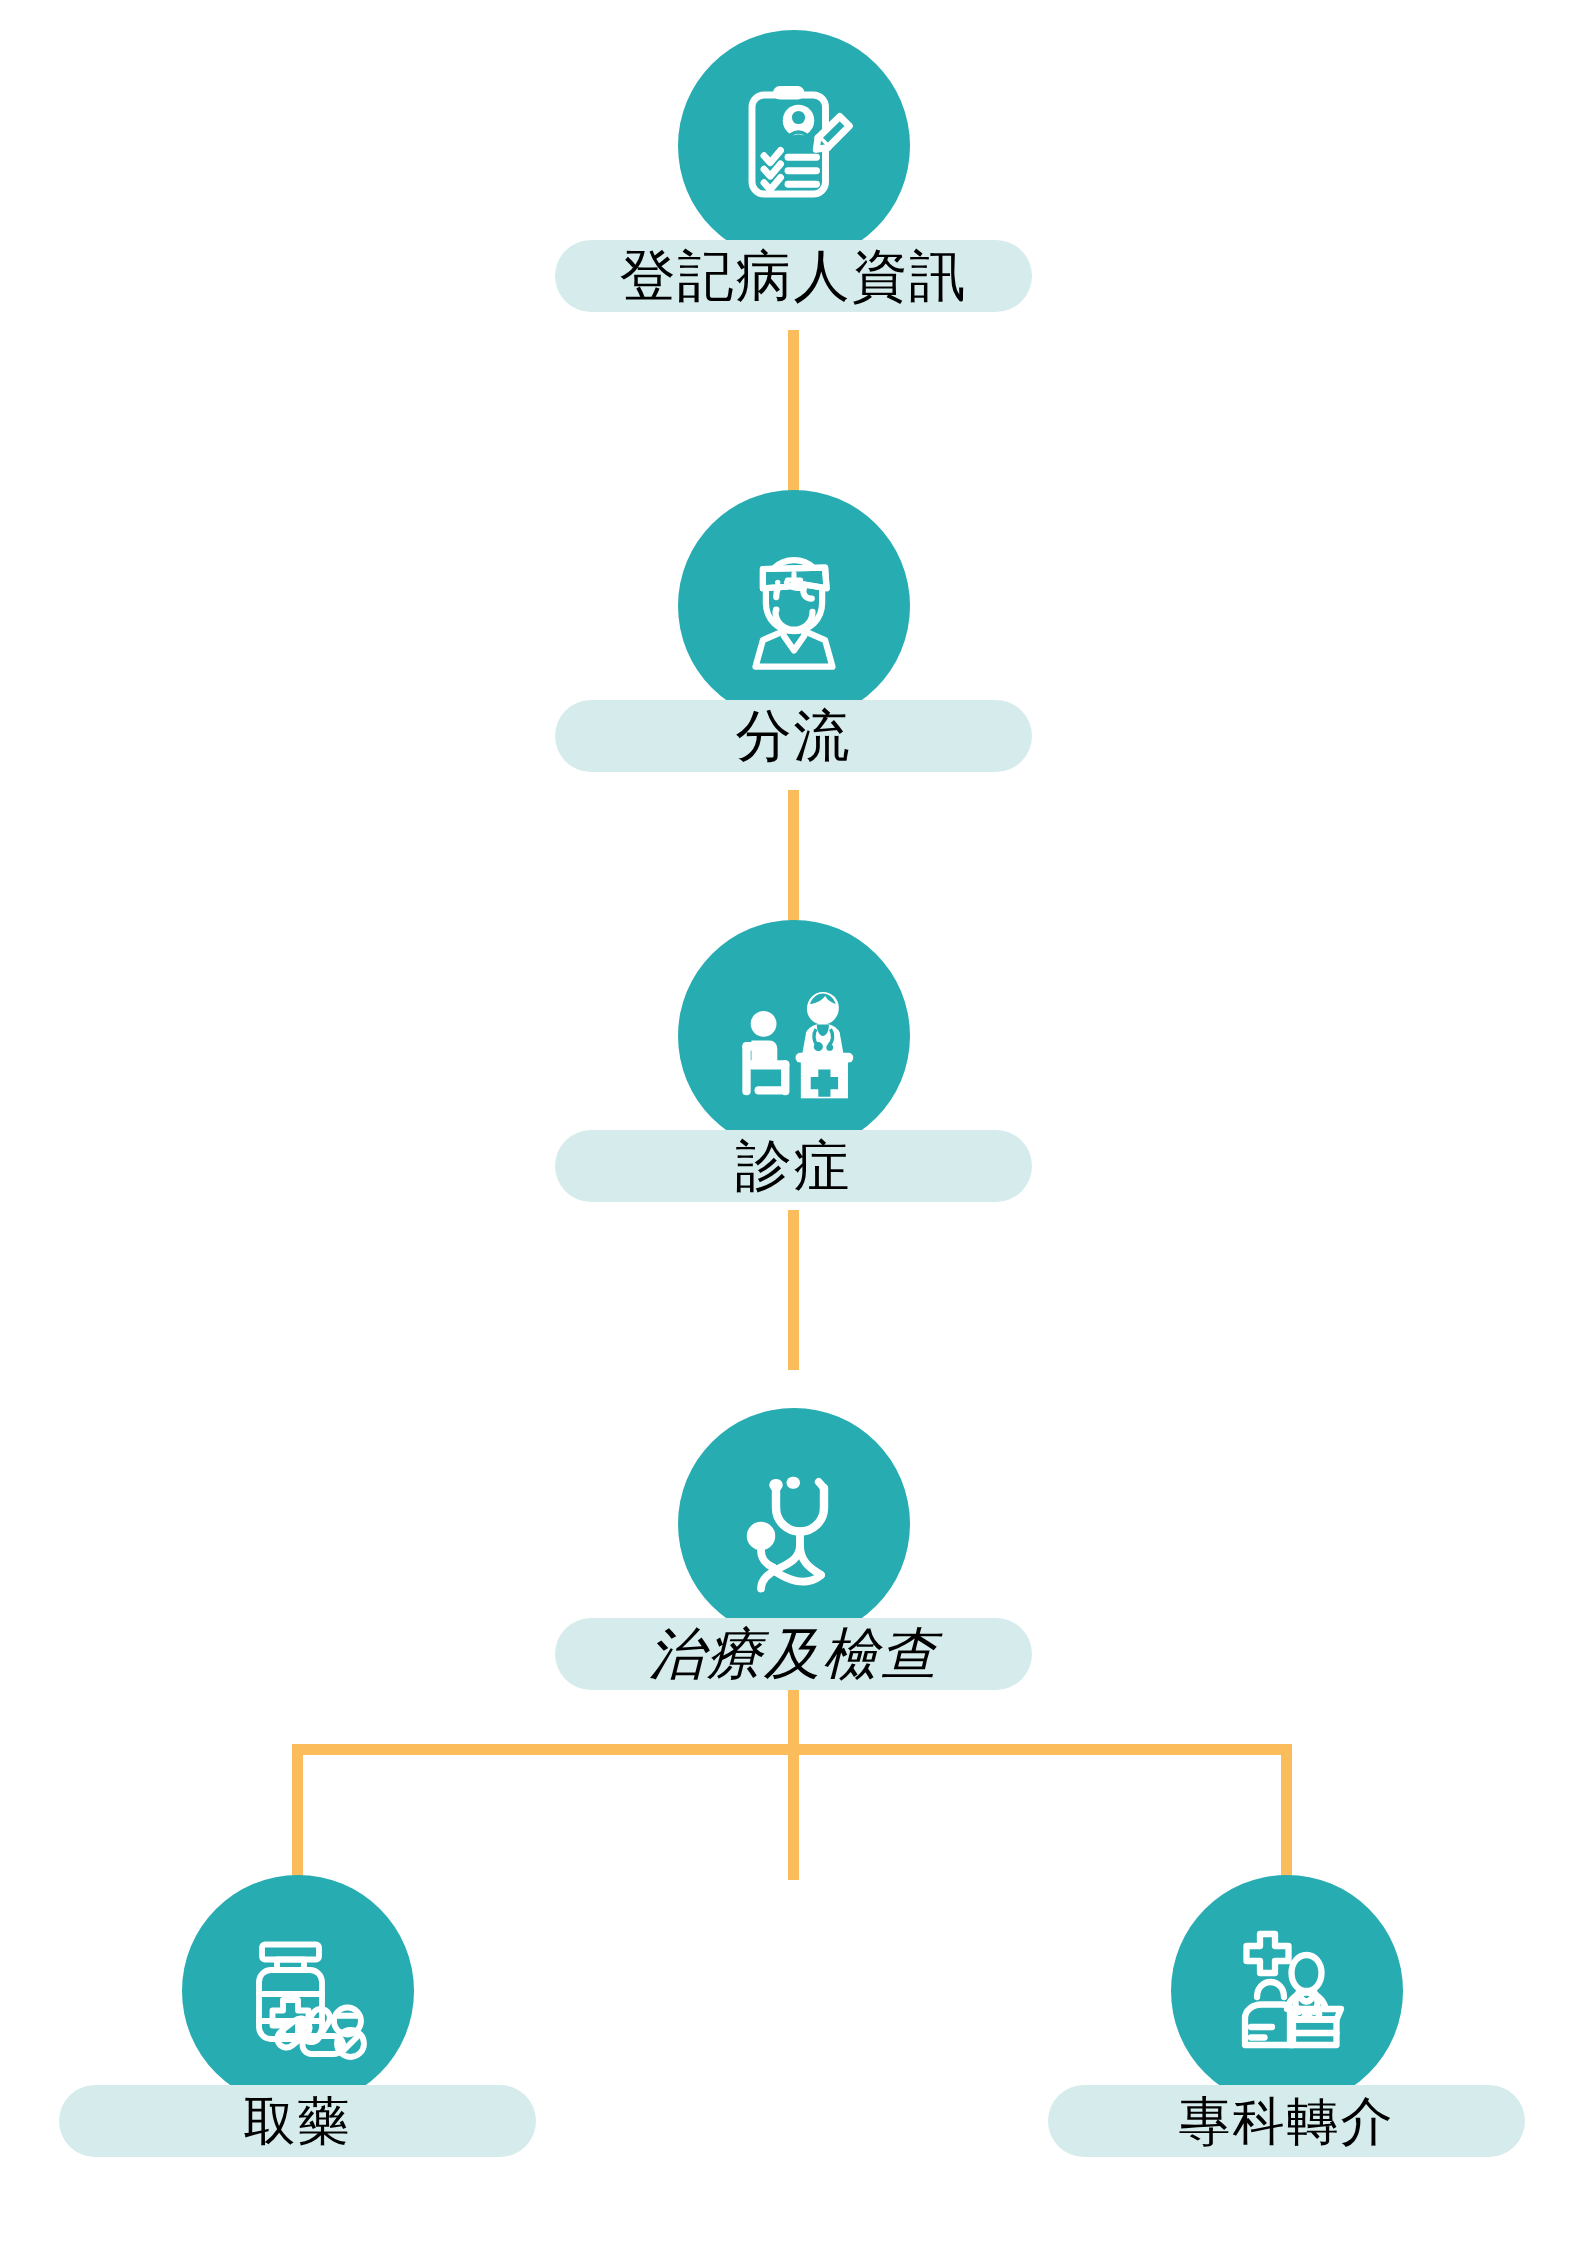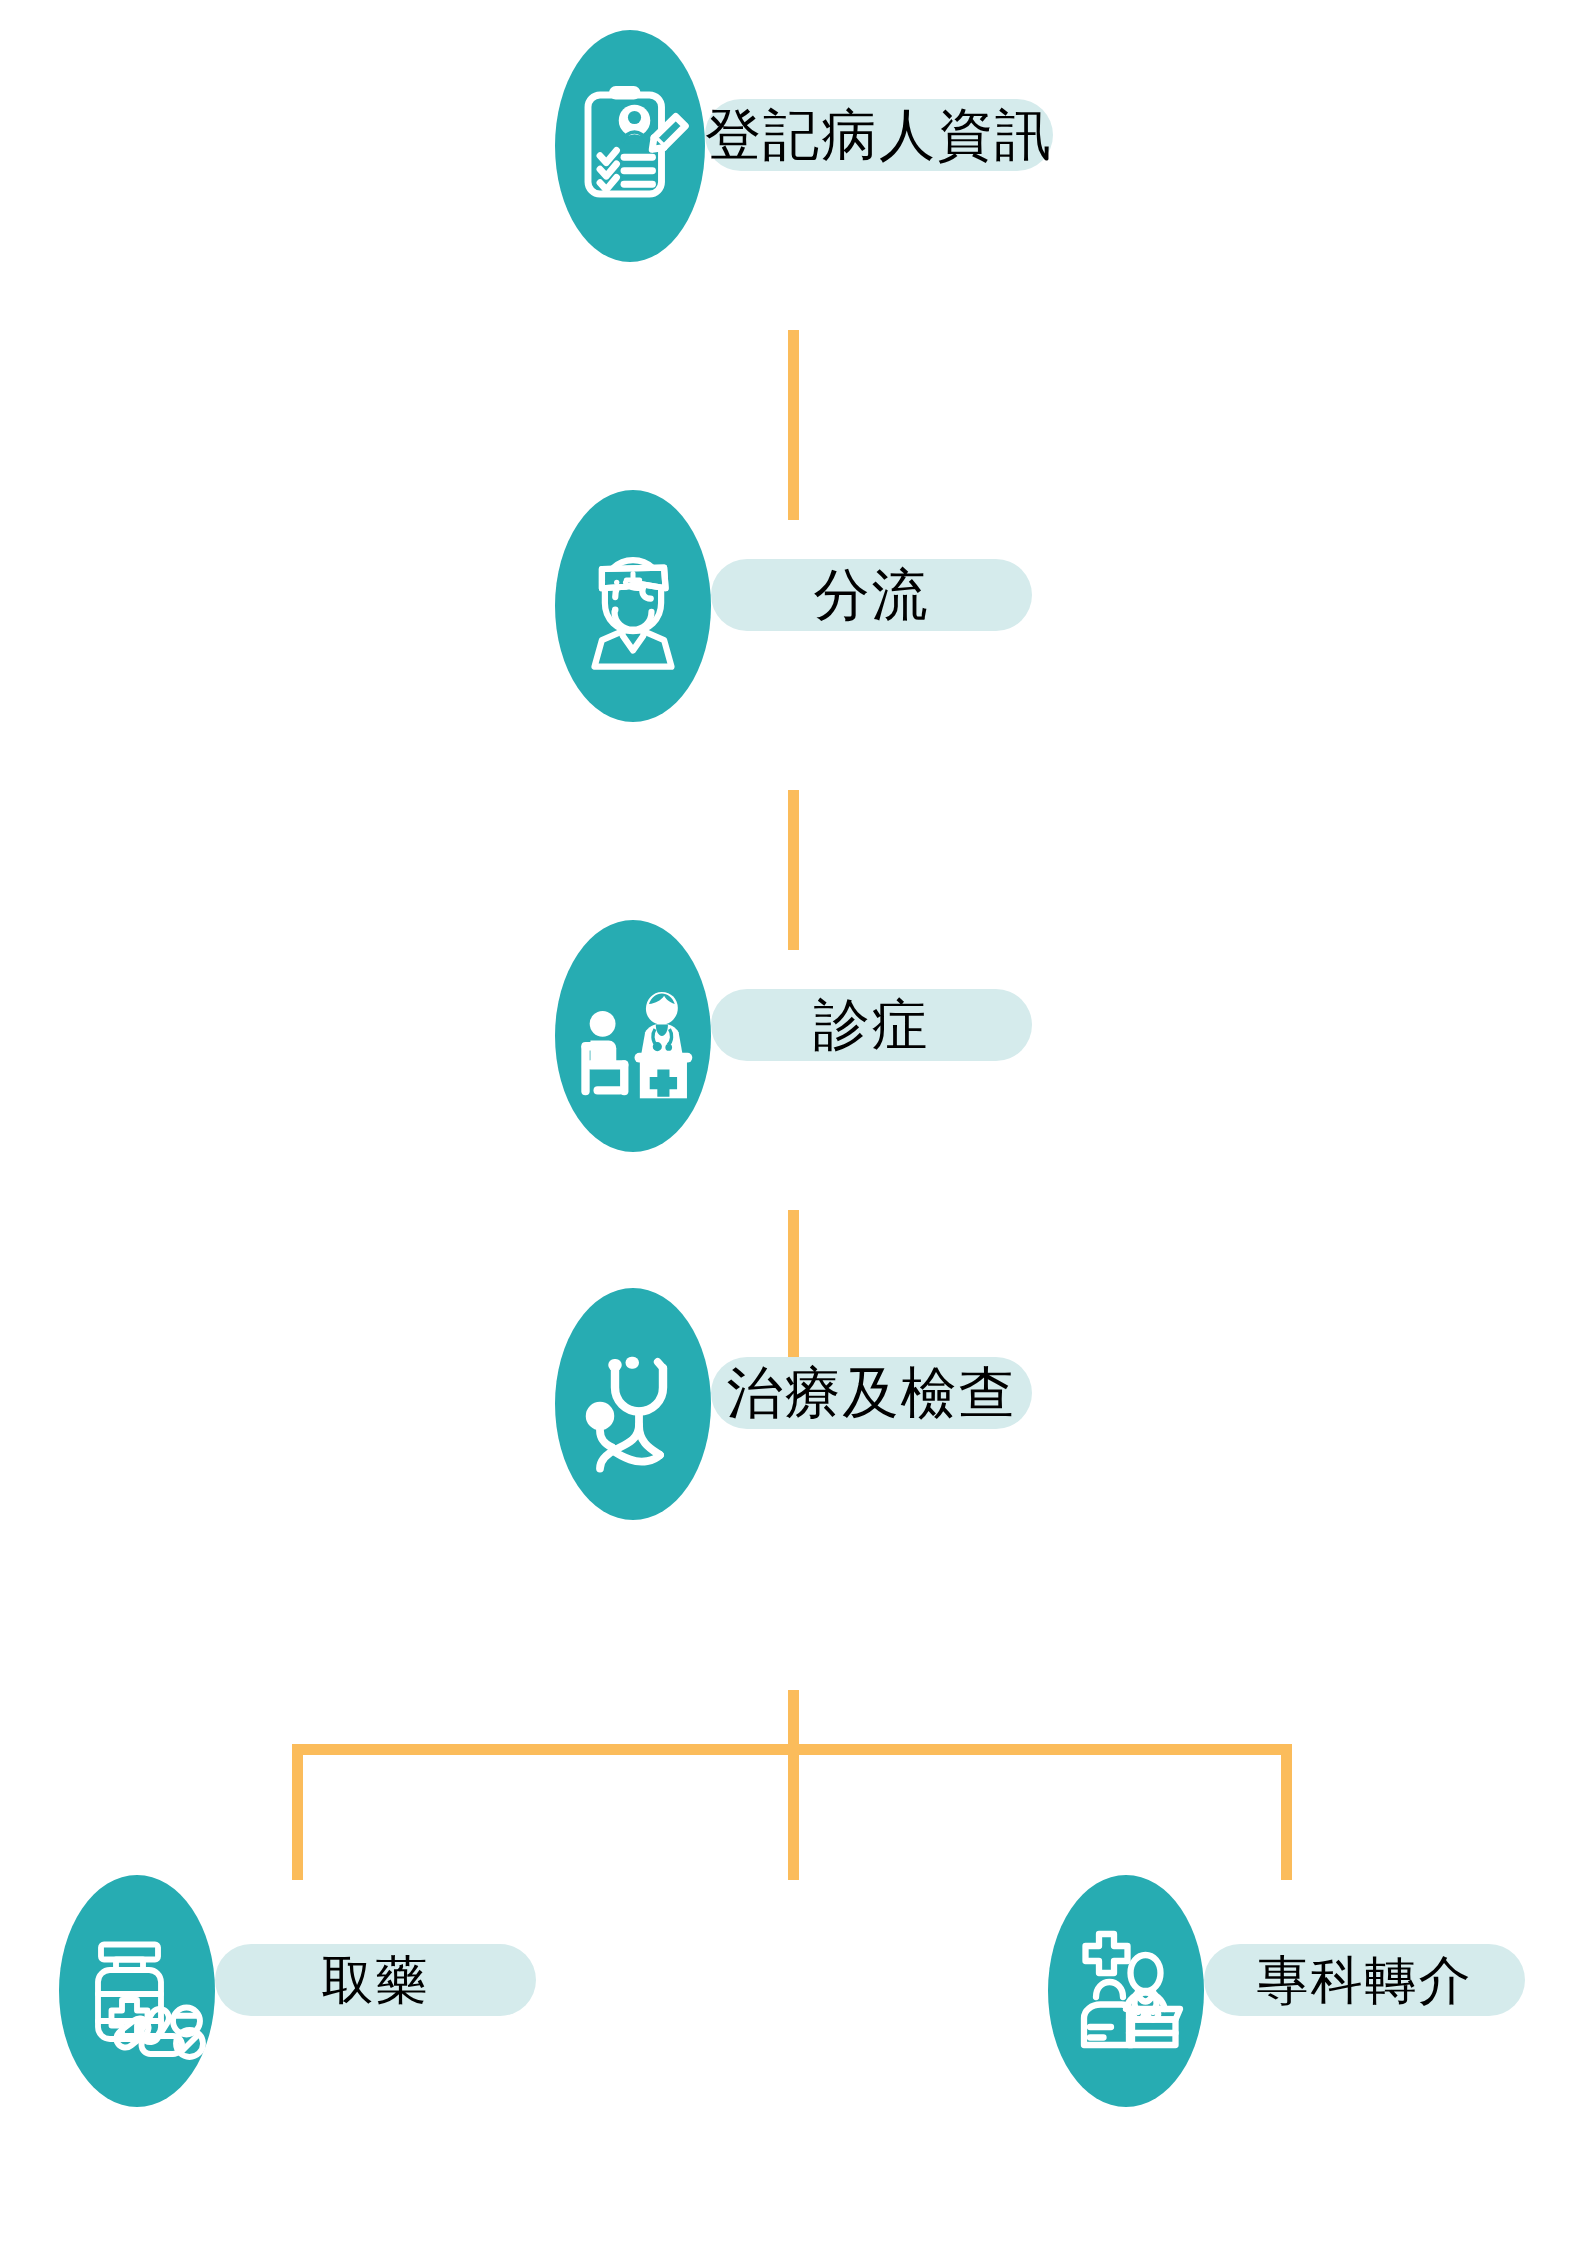--- a/index.html
+++ b/index.html
@@ -23,21 +23,21 @@
     position: absolute;
     background: #fbbc5b;
   }
   .conn-v { width: 11px; }
   .conn-h { height: 11px; }
 
   
   .node {
     position: absolute;
     display: flex;
-    flex-direction: row;
+    flex-direction: column;
     align-items: center;
   }
   .circle {
     border-radius: 50%;
     background: #27acb2;
     display: flex;
     align-items: center;
     justify-content: center;
     position: relative;
     z-index: 3;
@@ -172,21 +172,21 @@
           <rect x="54.5" y="67" width="31" height="24"></rect>
           <path d="M66 72h8v5h5v8h-5v5h-8v-5h-5v-8h5z" fill="#27acb2"></path>
         </svg>
       </span>
     </div>
     <div class="pill">
       <span>診症</span>
     </div>
   </div>
 
-  <div class="node step" style="left:555px; top:1288px; width:477px;">
+  <div class="node step" style="left:555px; top:1408px; width:477px;font-style:italic;">
     <div class="circle">
       <span>
         <svg width="150" height="150" viewBox="0 0 100 100" fill="none" stroke="#ffffff" stroke-width="5.2" stroke-linecap="round" stroke-linejoin="round">
           <path d="M38 26v13c0 9 7 16 16 16s16-7 16-16V26" stroke-width="5.6"></path>
           <rect x="33.5" y="20" width="9" height="8" rx="4" fill="#ffffff" stroke="none"></rect>
           <rect x="45" y="18.5" width="9" height="8" rx="4" fill="#ffffff" stroke="none"></rect>
           <path d="M70 26l-3.5-4"></path>
           <path d="M54 55v9c0 10-9 13-15 16s-11 7-11 13"></path>
           <circle cx="28" cy="58" r="9.5" fill="#ffffff" stroke="none"></circle>
           <path d="M28 67.5c0 6 3 9 8 11.5"></path>

